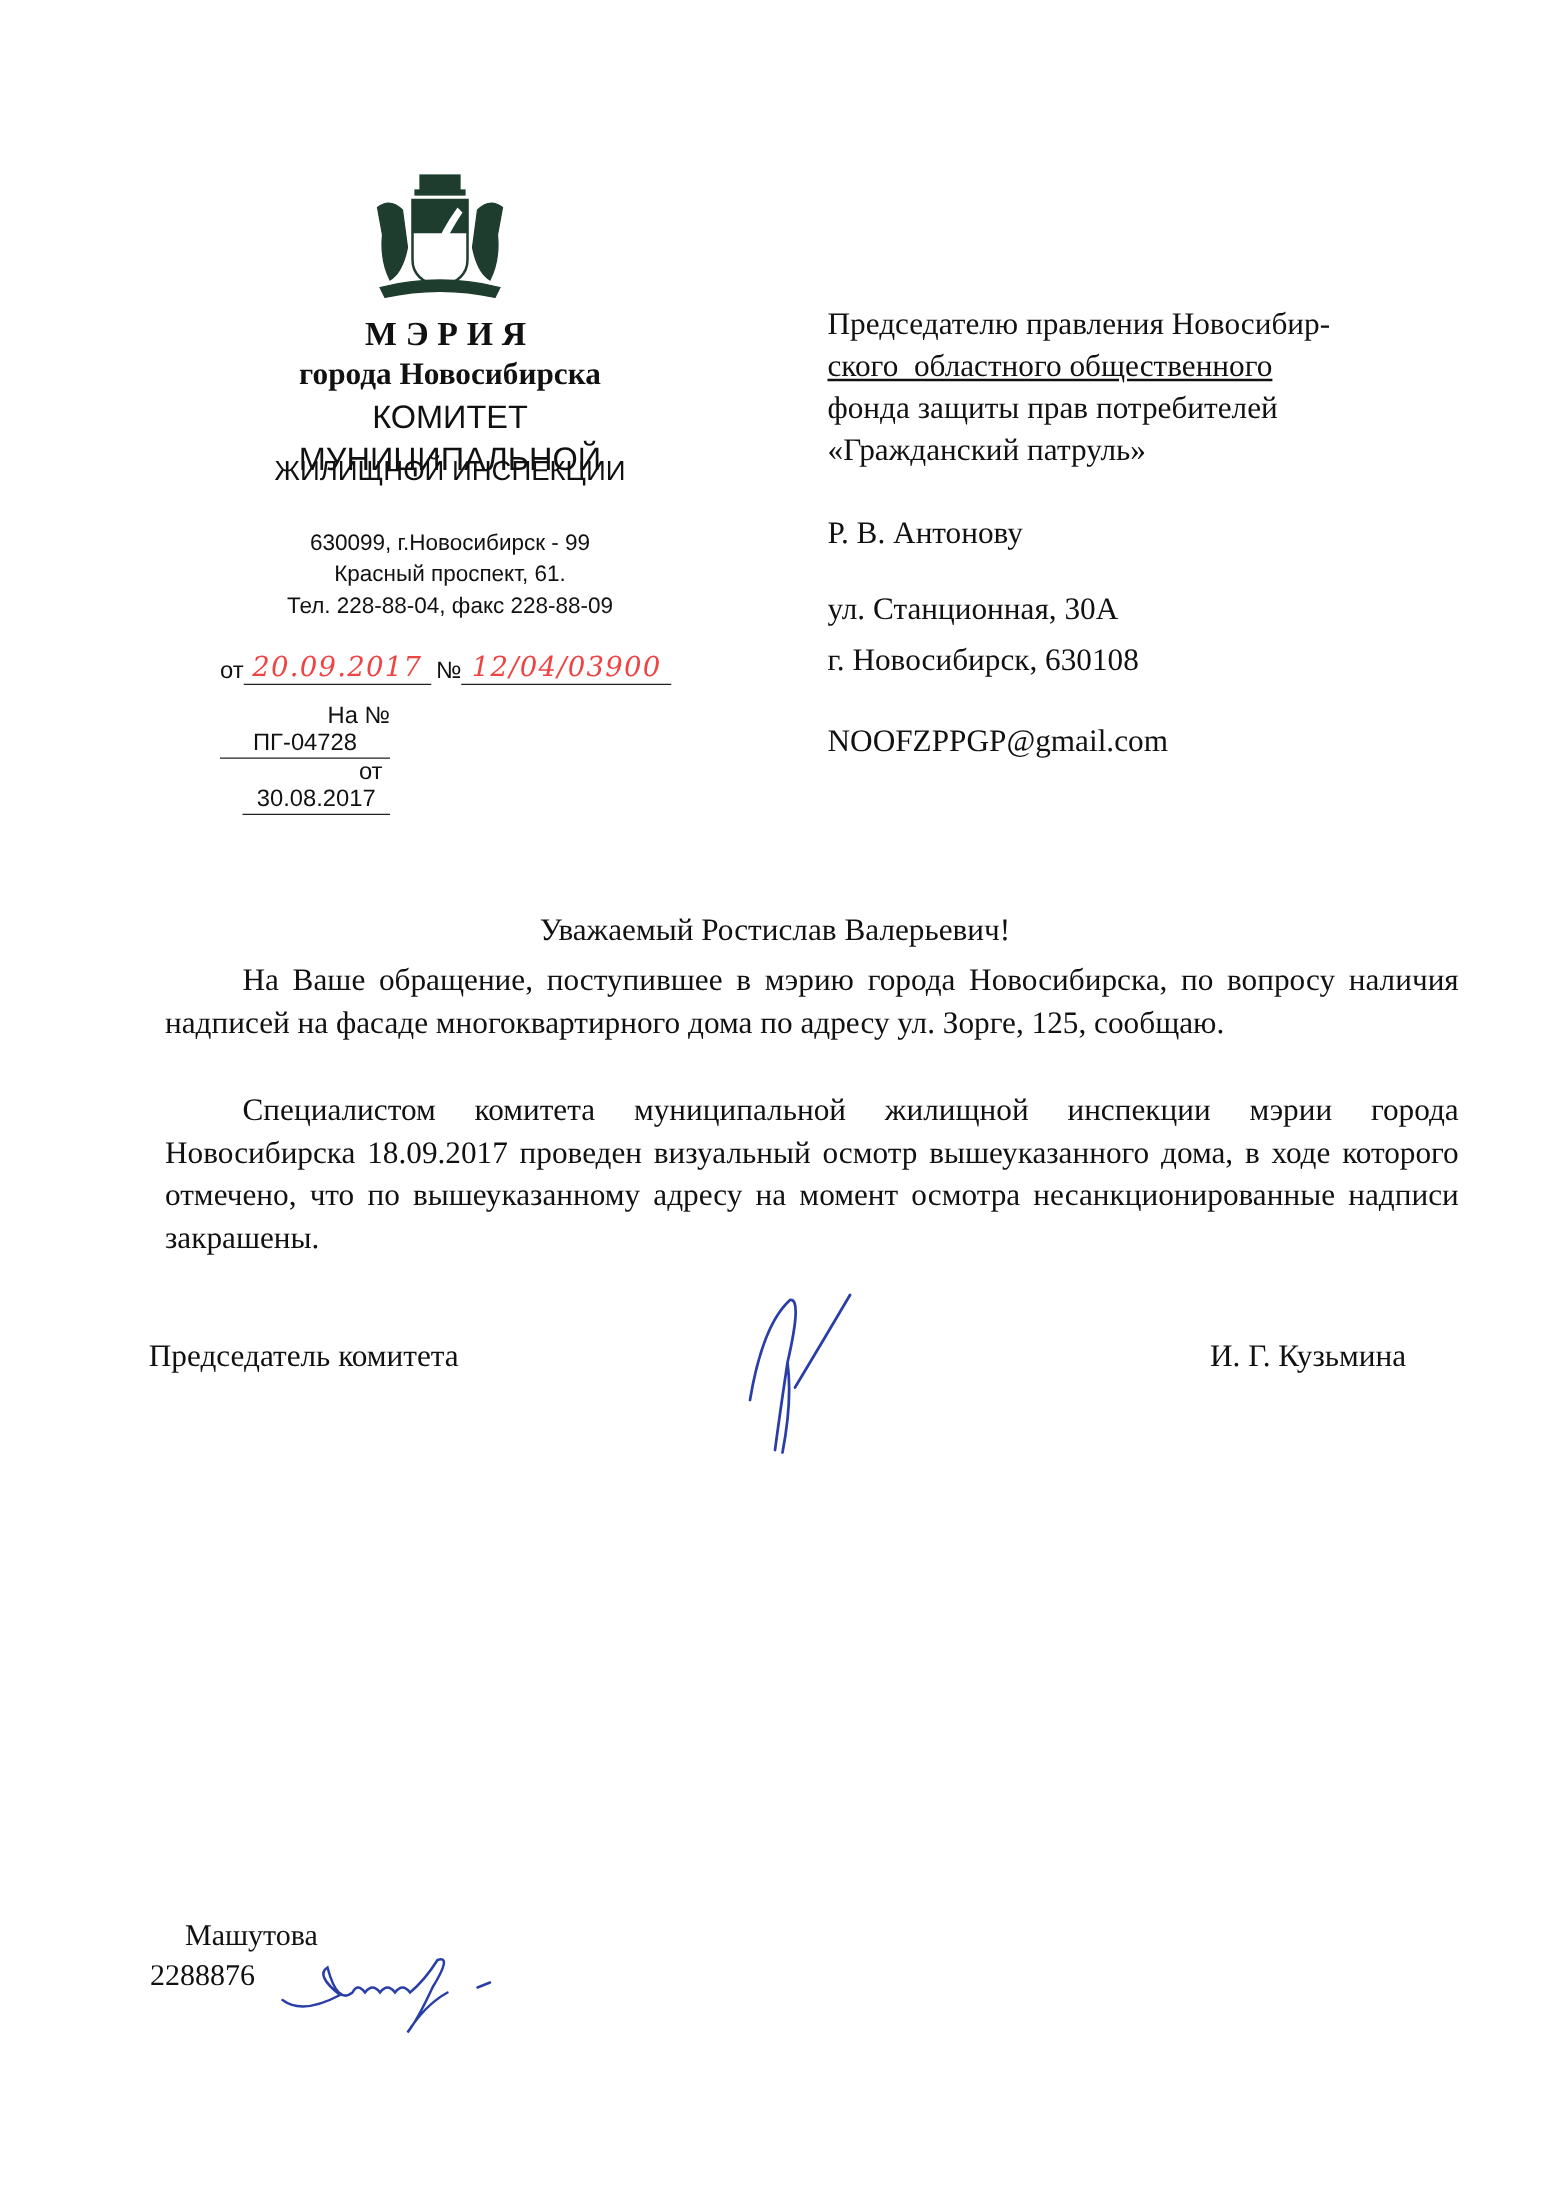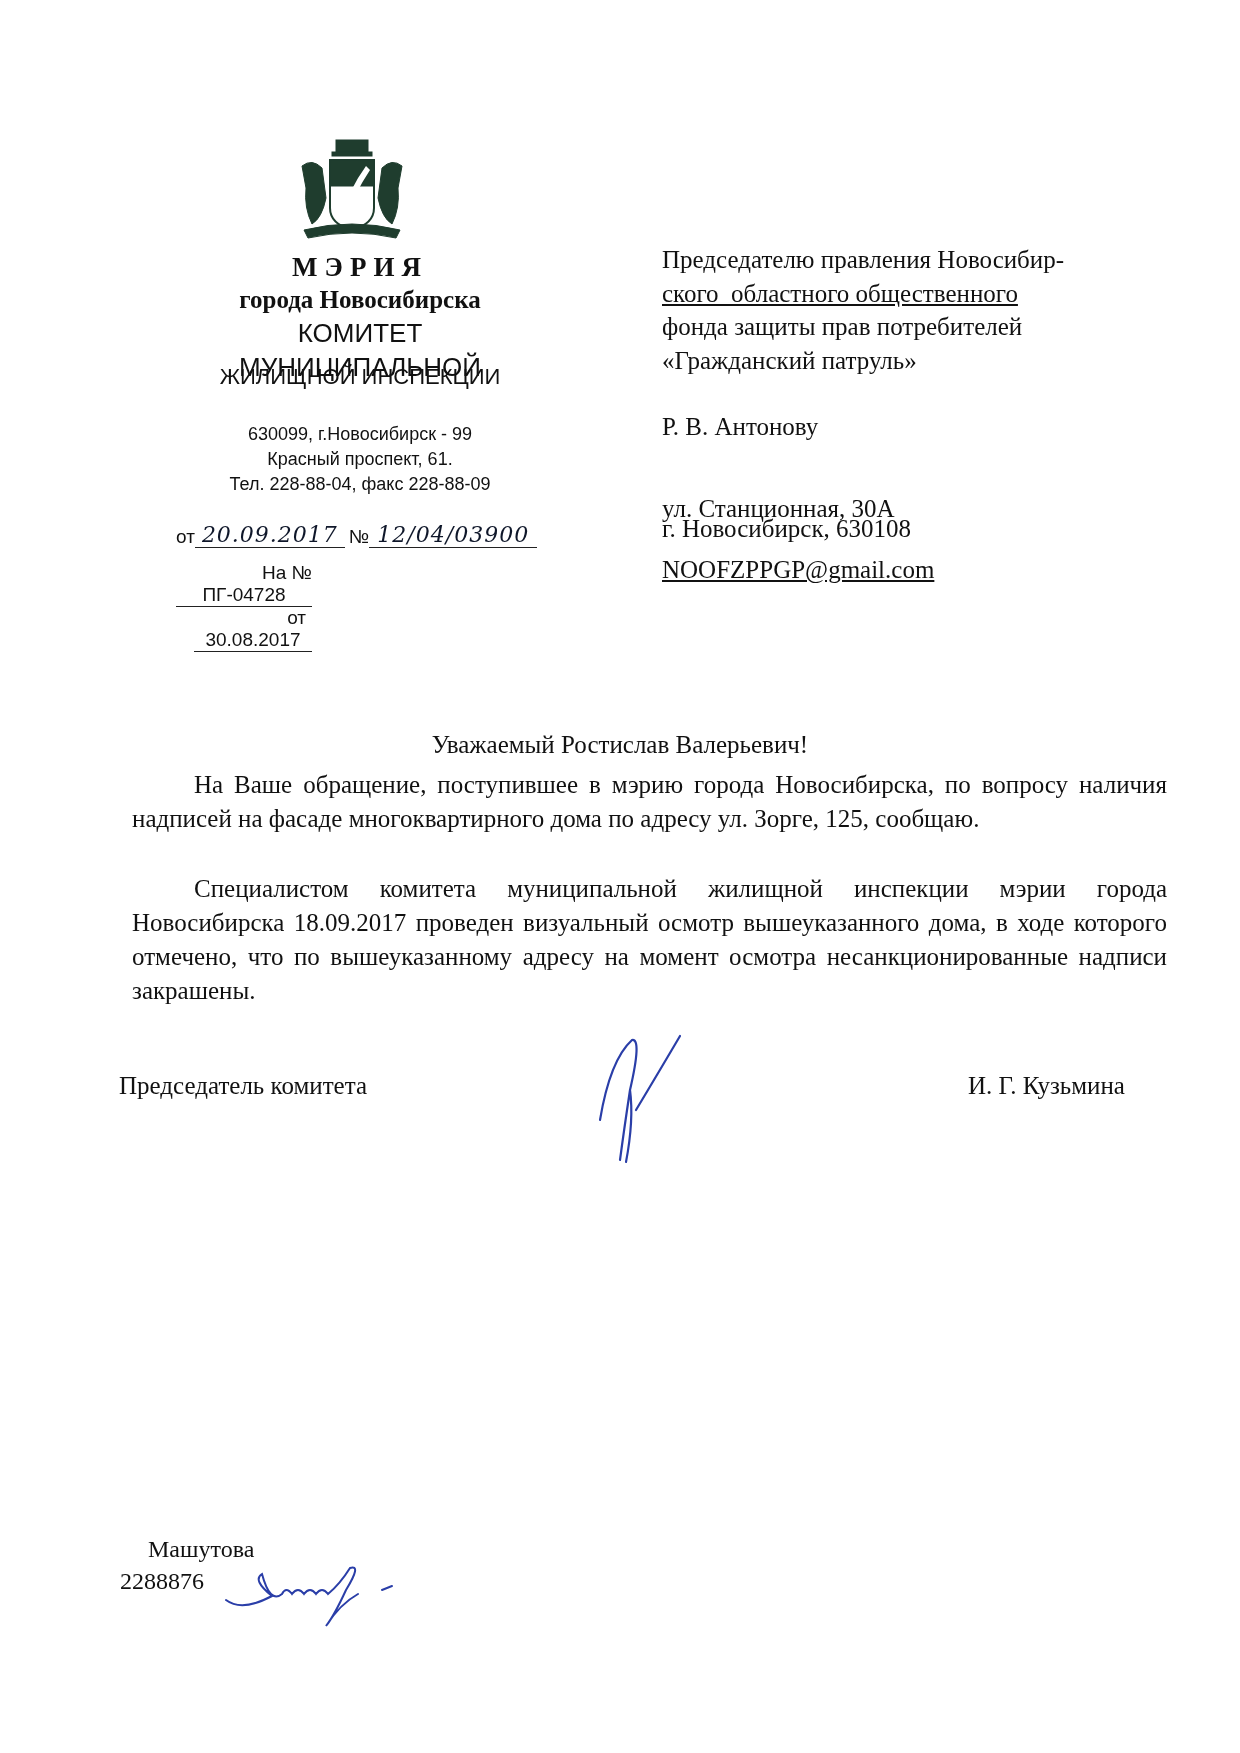--- a/index.html
+++ b/index.html
@@ -17,28 +17,28 @@
   #committee2 { top:352px; font-size:26px; }
   #committee3 { top:364px; font-size:22px; }
   #addr1 { top:424px; font-size:18px; }
   #addr2 { top:449px; font-size:18px; }
   #addr3 { top:474px; font-size:18px; }
 
   .regline { left:176px; font-size:19px; white-space:nowrap; display:flex; align-items:flex-end; }
   #reg-out { top:522px; }
   #reg-in { top:562px;flex-direction:column; }
   .fill { display:inline-block; border-bottom:1.5px solid #222; text-align:center; }
-  .hand { font-family:"DejaVu Serif", serif; font-style:italic; color:#0f172a; font-size:22px; letter-spacing:1px; }
+  .hand { font-family:"DejaVu Serif", serif; font-style:italic; color:#ef4444; font-size:22px; letter-spacing:1px; }
 
   
   .rcp { left:662px; font-size:25px; white-space:nowrap; }
   #rcp1 { top:246px; } #rcp2 { top:280px;text-decoration:underline; } #rcp3 { top:313px; } #rcp4 { top:347px; }
   #rcp-name { top:413px; }
-  #rcp-street { top:495px; } #rcp-city { top:515px; }
-  #rcp-email { top:556px; text-decoration:underline; }
+  #rcp-street { top:474px; } #rcp-city { top:515px; }
+  #rcp-email { top:580px; }
 
   
   #salutation { left:0; width:1240px; text-align:center; top:703px; font-size:25px;margin-top:28px; }
   .para { left:132px; width:1035px; font-size:25px; line-height:34px; text-align:justify; }
   #p1 { top:768px; }
   #p2 { top:872px; }
   .para span.indent { display:inline-block; width:62px; }
 
   #sign-title { left:119px; top:1072px; font-size:25px; }
   #sign-name { left:968px; top:1072px; font-size:25px; }

